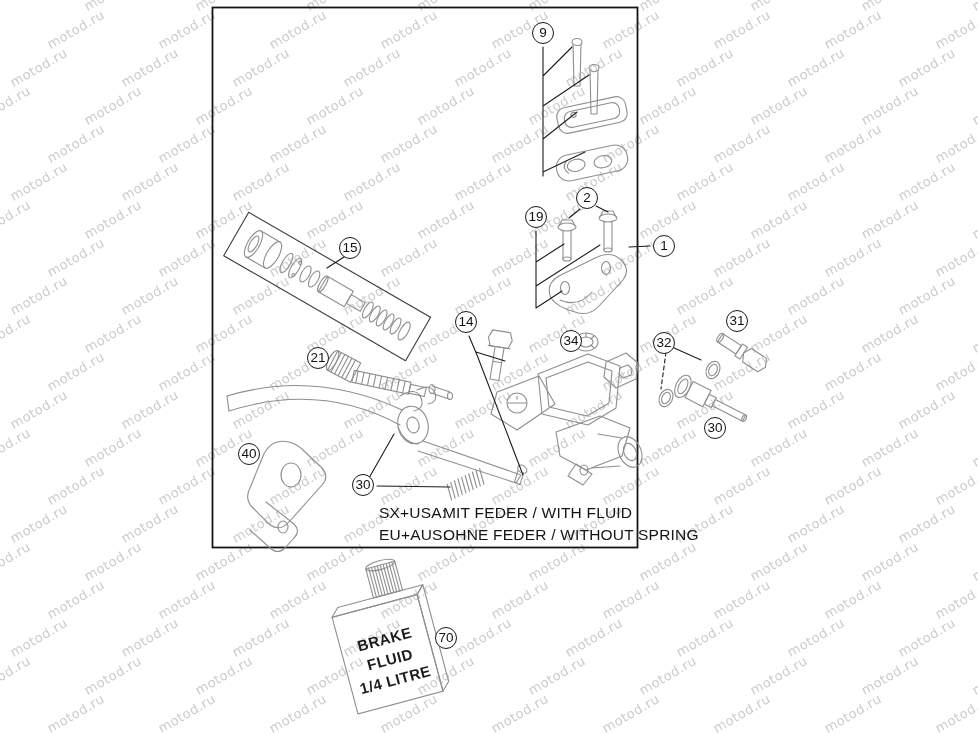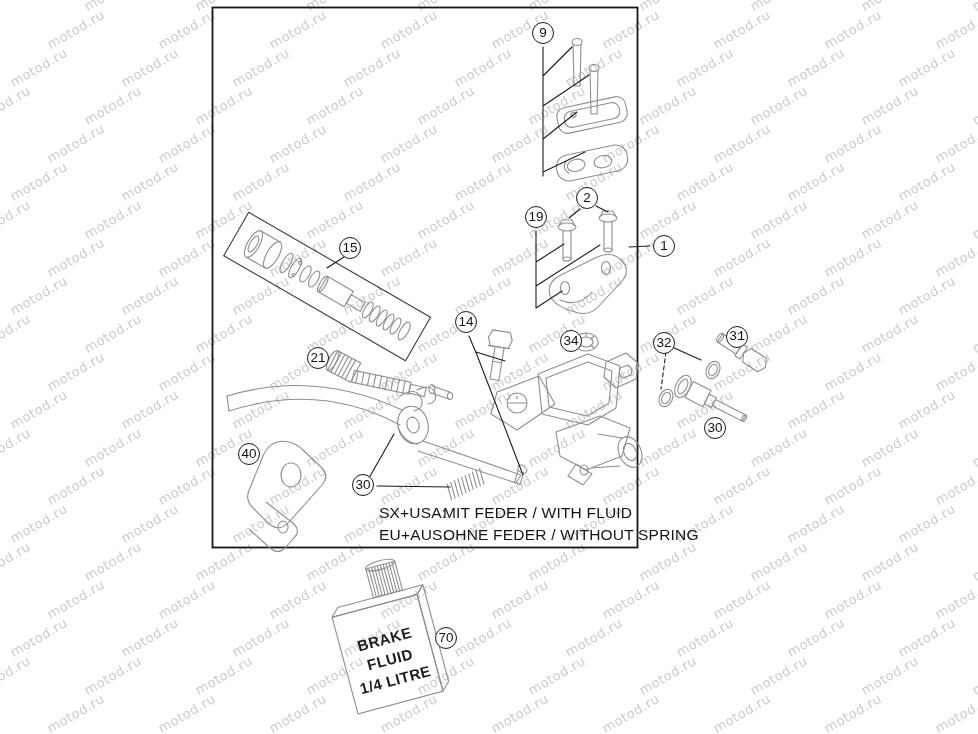--- a/index.html
+++ b/index.html
@@ -424,21 +424,21 @@
   <div class="layer">
       <div class="callout" style="left: 532px; top: 22px;">9</div>
       <div class="callout" style="left: 339px; top: 237px;">15</div>
       <div class="callout" style="left: 525px; top: 206px;">19</div>
       <div class="callout" style="left: 576px; top: 187px;">2</div>
       <div class="callout" style="left: 653px; top: 235px;">1</div>
       <div class="callout" style="left: 455px; top: 311px;">14</div>
       <div class="callout" style="left: 307px; top: 347px;">21</div>
       <div class="callout" style="left: 547px; top: 330px; margin-left: 13px;">34</div>
       <div class="callout" style="left: 653px; top: 332px;">32</div>
-      <div class="callout" style="left: 726px; top: 326px; font-family: Liberation Mono, monospace;">31</div>
+      <div class="callout" style="left: 726px; top: 310px;">31</div>
       <div class="callout" style="left: 704px; top: 417px;">30</div>
       <div class="callout" style="left: 238px; top: 443px;">40</div>
       <div class="callout" style="left: 352px; top: 474px;">30</div>
       <div class="callout" style="left: 435px; top: 627px;">70</div>
     </div>
 
   <div class="notes">
     <div class="note-row">
       <span class="note-label">SX+USA:</span>
       <span>MIT FEDER / WITH FLUID</span>

